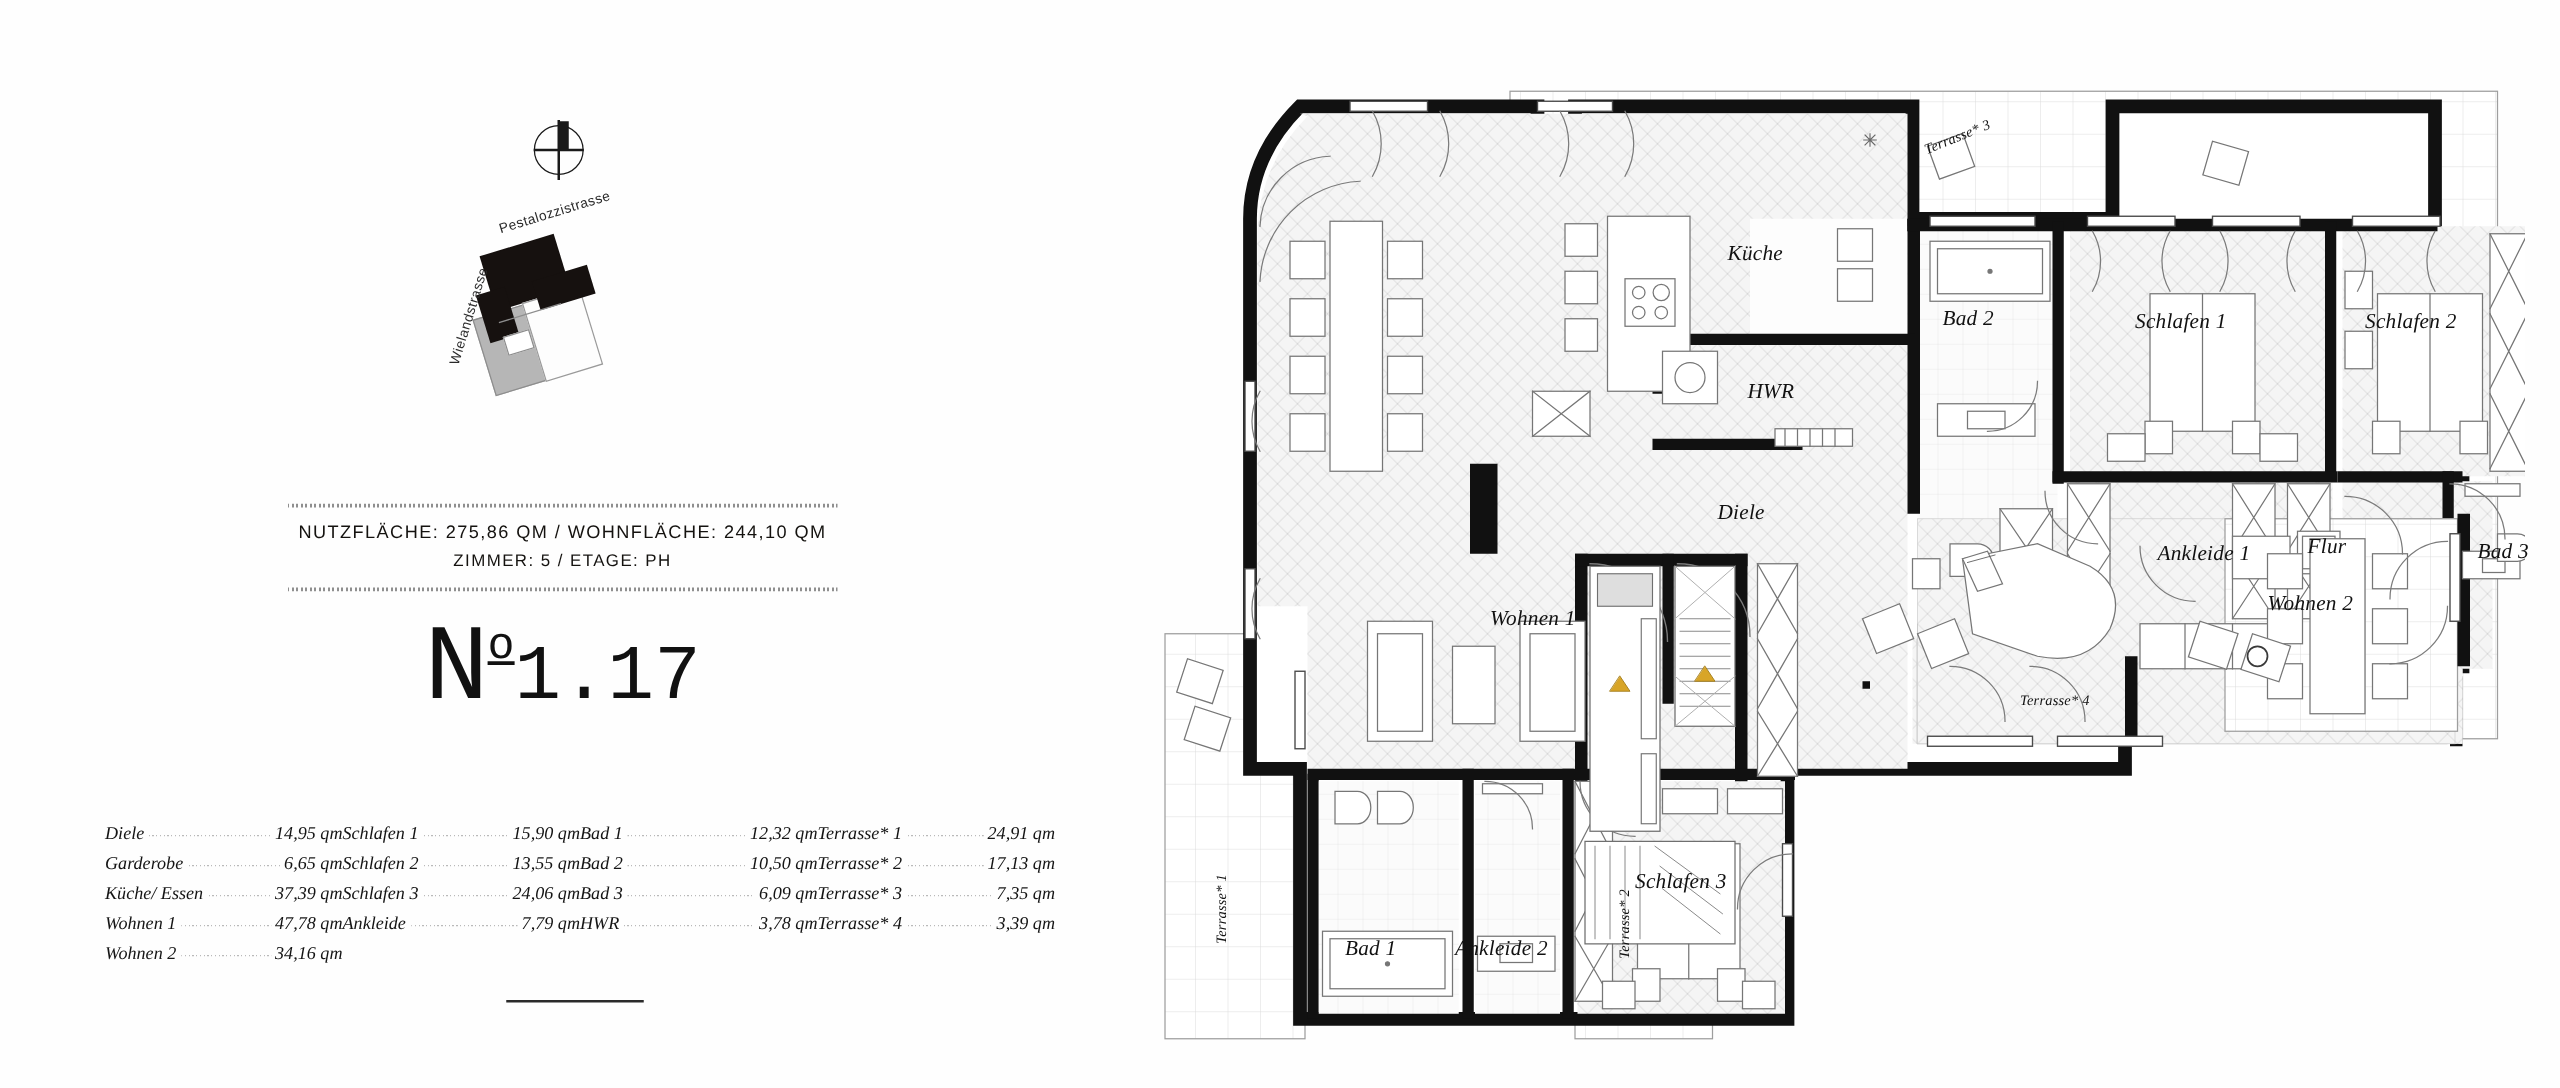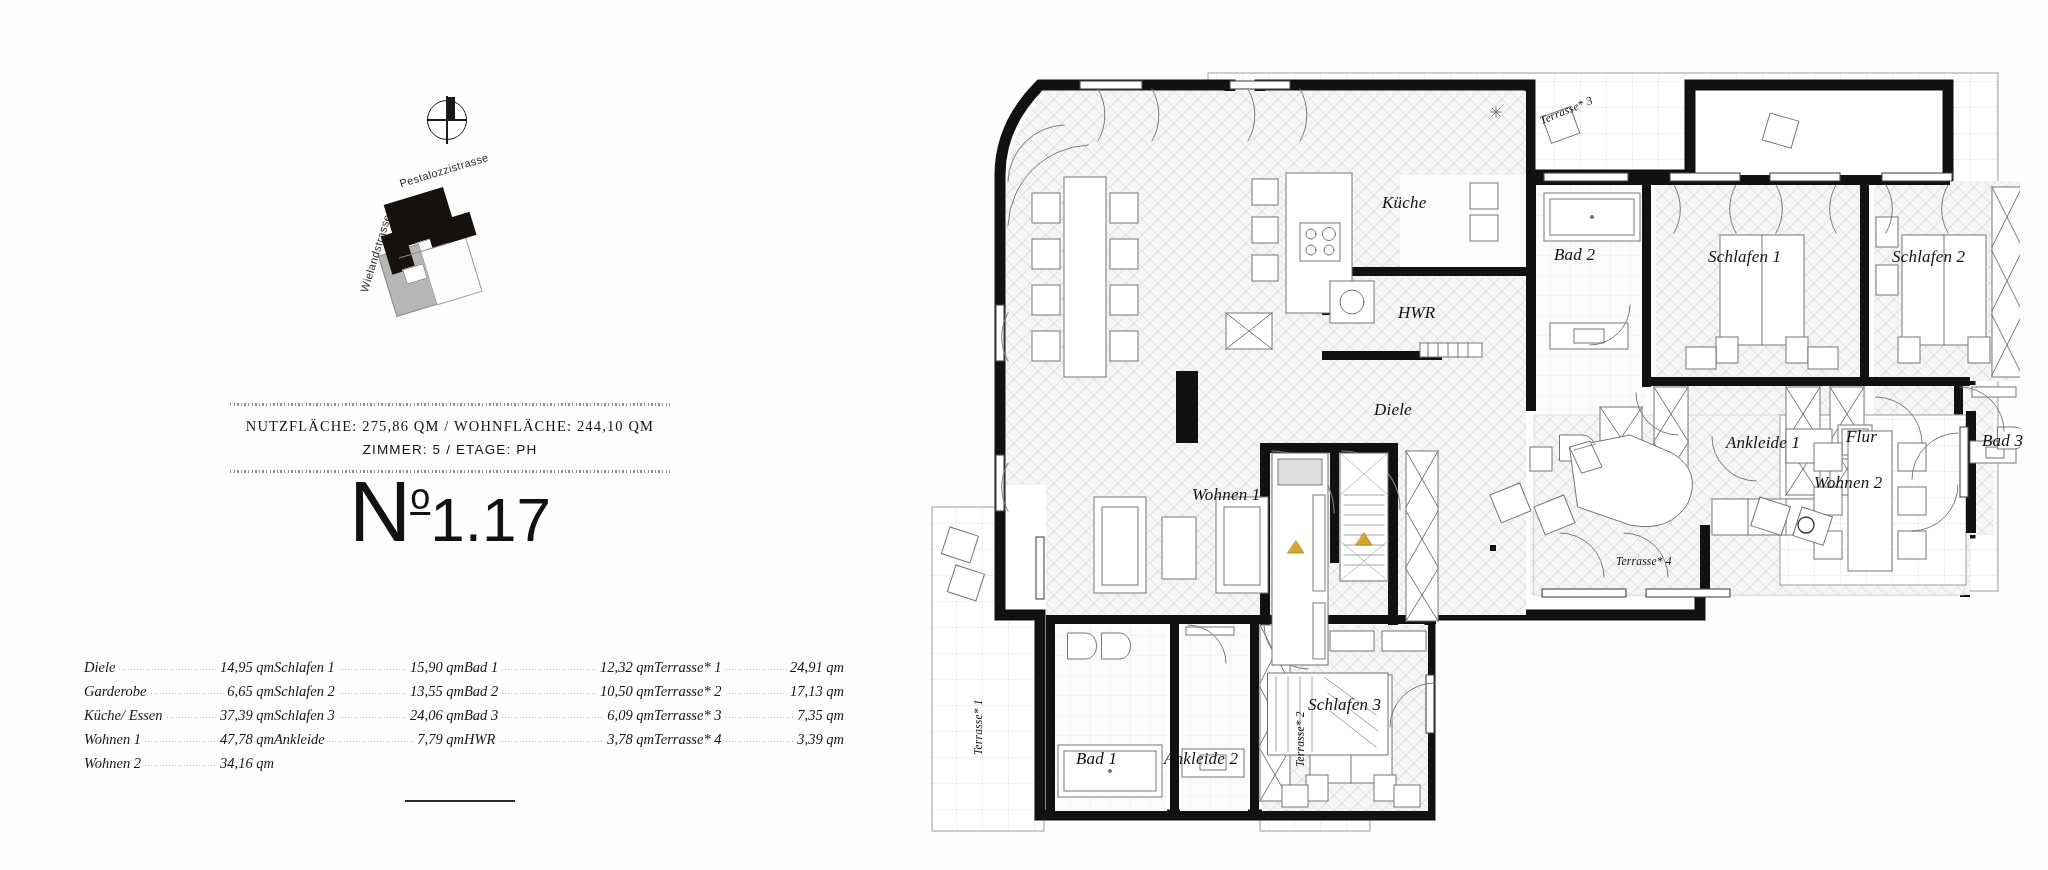--- a/index.html
+++ b/index.html
@@ -127,37 +127,37 @@
     position: absolute;
     left: 230px; top: 418px;
     width: 440px;
     text-align: center;
     color: #14120f;
   }
   #stats .line1 {
     font-size: 14.5px;
     letter-spacing: 1.15px;
     white-space: nowrap;
-    font-family: Liberation Serif, serif;
+    font-family: Liberation Sans, sans-serif;
     text-align: center;
   }
   #stats .line2 {
     font-size: 13.5px;
     letter-spacing: 1.15px;
     margin-top: 7px;
     white-space: nowrap;
   }
 
   
   #bignum {
     position: absolute;
-    left: 230px; top: 468px;
+    left: 230px; top: 492px;
     width: 440px;
     text-align: center;
-    font-family: Liberation Sans, sans-serif;
+    font-family: Liberation Mono, monospace;
     color: #111;
     white-space: nowrap;
   }
   #bignum .nn {
     font-size: 86px;
     line-height: 1;
     letter-spacing: -1px;
   }
   #bignum .sup {
     font-size: 36px;

